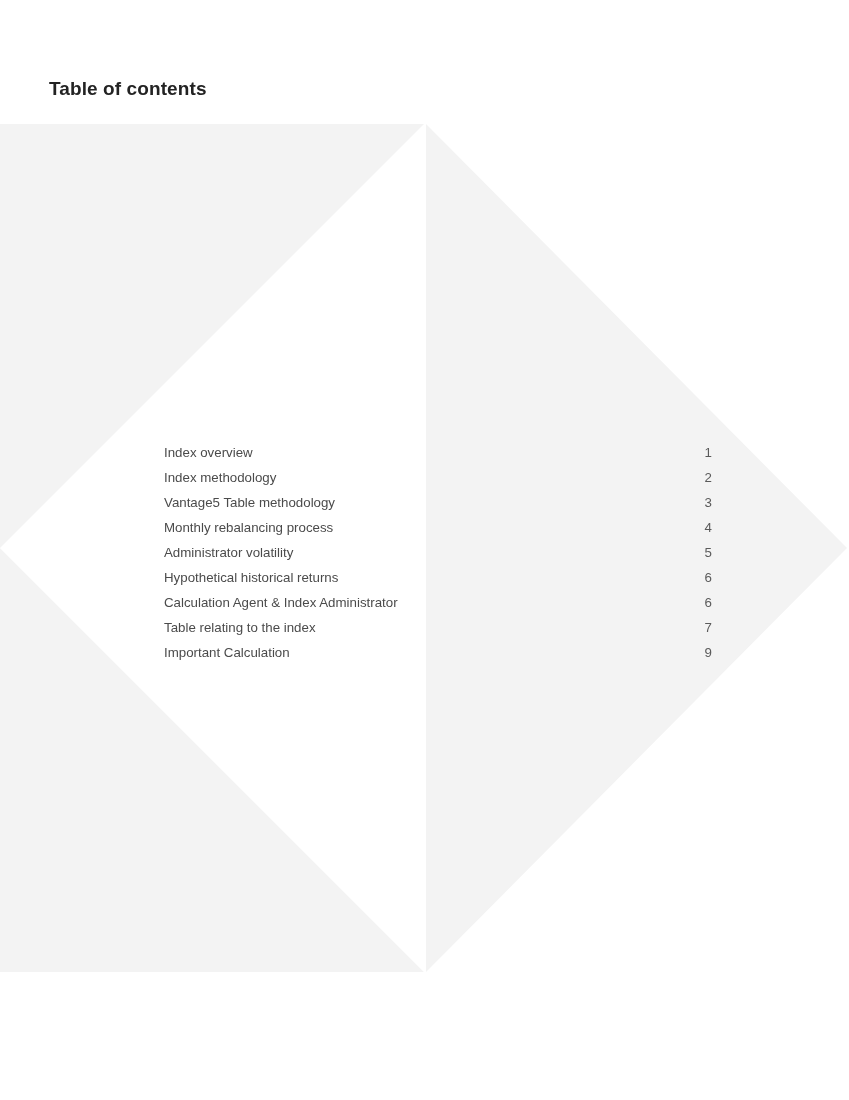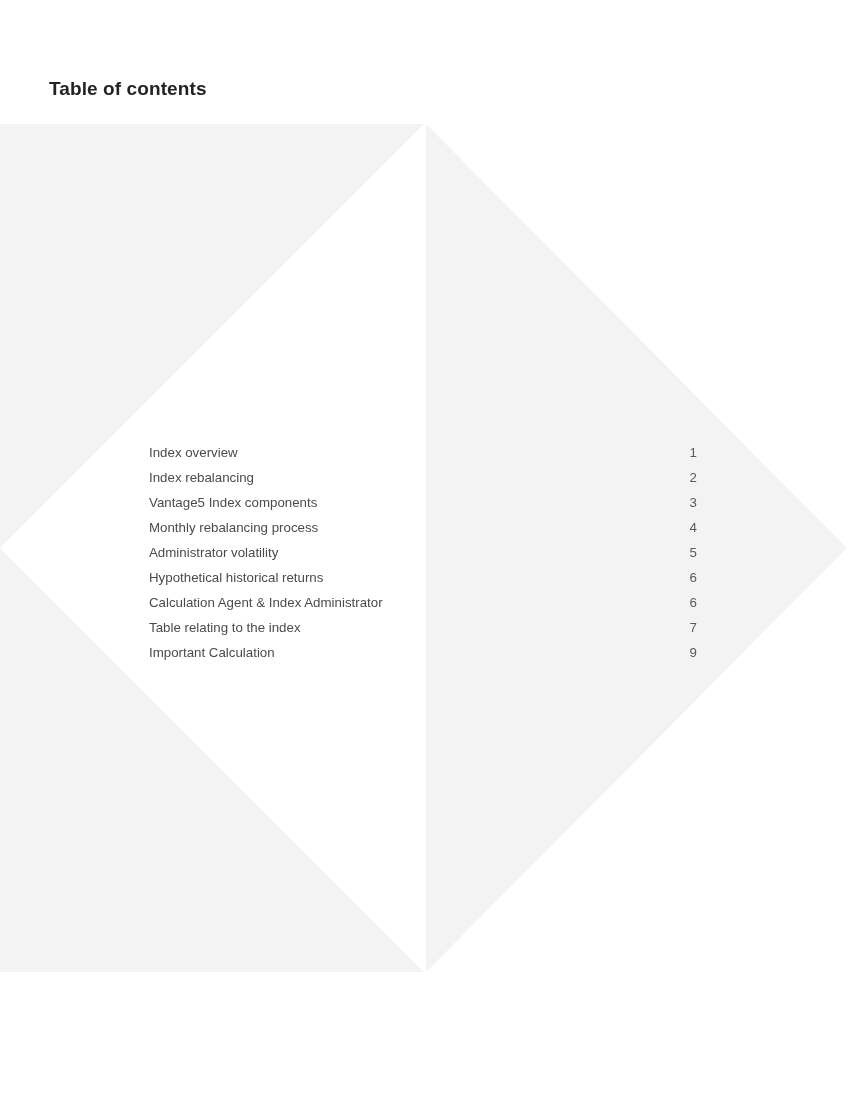--- a/index.html
+++ b/index.html
@@ -37,21 +37,21 @@
     font-size: 19px;
     font-weight: bold;
     letter-spacing: 0.1px;
     color: #232323;
     white-space: nowrap;
   }
 
   
   #toc {
     position: absolute;
-    left: 149px;
+    left: 164px;
     top: 440px;
     width: 548px;
   }
   .toc-row {
     display: flex;
     align-items: baseline;
     height: 25px;
     line-height: 25px;
   }
   .toc-label {
@@ -87,26 +87,26 @@
 
   <div id="page-title">Table of contents</div>
 
   <div id="toc">
     <div class="toc-row">
       <span class="toc-label">Index overview</span>
       <span class="toc-spacer"></span>
       <span class="toc-page">1</span>
     </div>
     <div class="toc-row">
-      <span class="toc-label">Index rebalancing</span>
+      <span class="toc-label">Index methodology</span>
       <span class="toc-spacer"></span>
       <span class="toc-page">2</span>
     </div>
     <div class="toc-row">
-      <span class="toc-label">Vantage5 Index components</span>
+      <span class="toc-label">Vantage5 Table methodology</span>
       <span class="toc-spacer"></span>
       <span class="toc-page">3</span>
     </div>
     <div class="toc-row">
       <span class="toc-label">Monthly rebalancing process</span>
       <span class="toc-spacer"></span>
       <span class="toc-page">4</span>
     </div>
     <div class="toc-row">
       <span class="toc-label">Administrator volatility</span>

